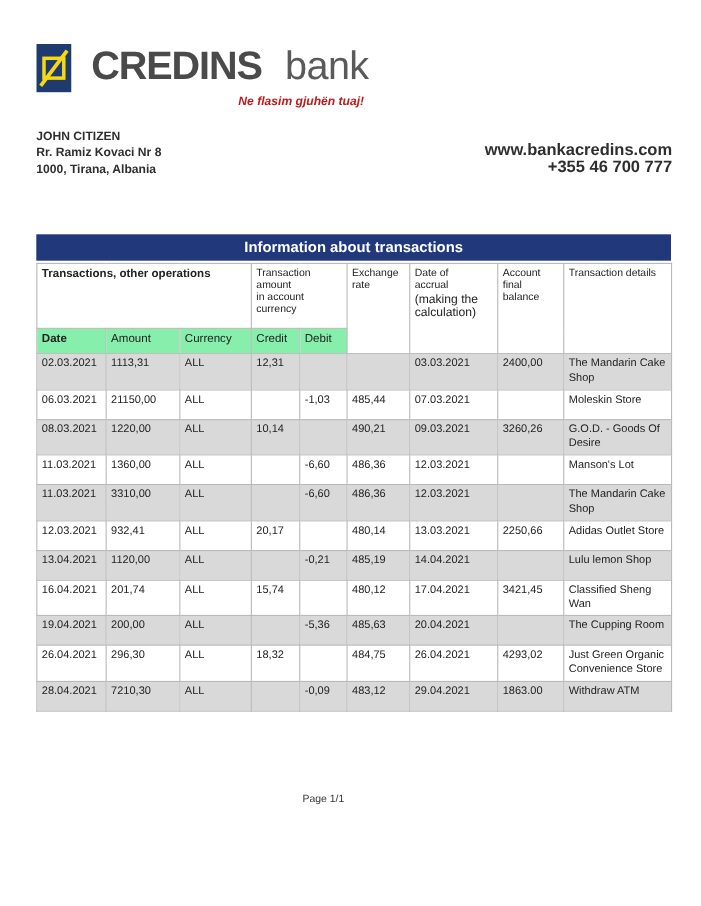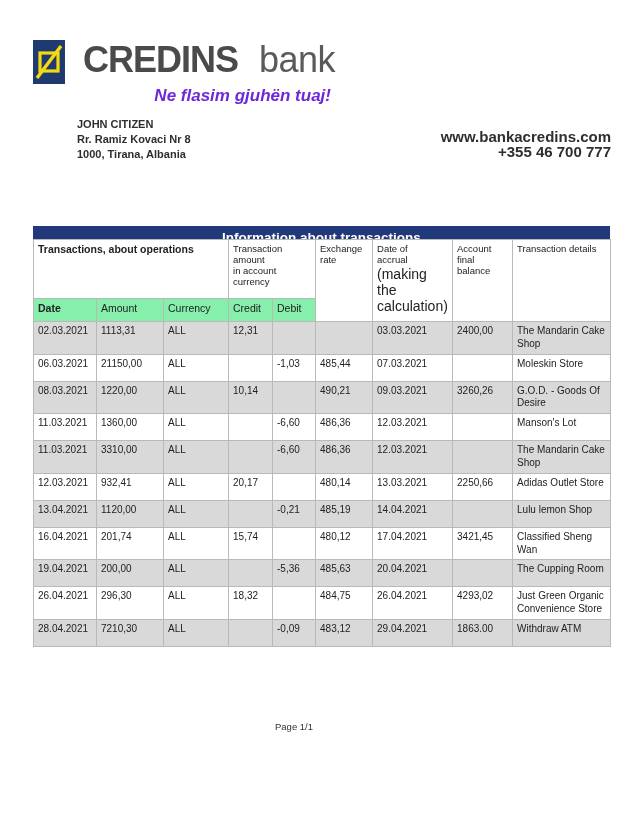--- a/index.html
+++ b/index.html
@@ -6,40 +6,40 @@
   .page{
     position:relative;width:637px;height:824px;background:#ffffff;overflow:hidden;
     font-family:"Liberation Sans",sans-serif;color:#333;
   }
   
   .logo-icon{position:absolute;left:33px;top:40px;width:32px;height:44px;}
   .brand{position:absolute;left:83px;top:42px;width:260px;white-space:nowrap;line-height:1;}
   .brand .bold{font-size:36px;font-weight:800;color:#4a4a4a;letter-spacing:-1px;}
   .brand .light{font-size:36px;font-weight:400;color:#5a5a5a;margin-left:21px;letter-spacing:-0.5px;}
   .tagline{position:absolute;left:83px;top:86px;width:248px;text-align:right;
-    font-size:17px;font-style:italic;font-weight:700;color:#6d28d9;}
-  
-  .customer{position:absolute;left:33px;top:117px;font-size:11px;font-weight:700;color:#2e2e2e;line-height:15px;margin-left:44px;}
+    font-size:11px;font-style:italic;font-weight:700;color:#b91c1c;}
+  
+  .customer{position:absolute;left:33px;top:117px;font-size:11px;font-weight:700;color:#2e2e2e;line-height:15px;}
   .contact{position:absolute;right:26px;top:129px;text-align:right;font-size:15px;font-weight:700;color:#2e2e2e;line-height:15px;}
   
   .band{position:absolute;left:33px;width:577px;text-align:center;font-weight:700;font-size:13.5px;}
   .band-yellow{top:187px;height:23px;line-height:23px;background:var(--yellow,#f2e10b);color:#3c3c3c;}
-  .band-navy{top:226px;height:24px;line-height:24px;background:var(--navy,#21397a);color:#ffffff;}
+  .band-navy{top:213px;height:24px;line-height:24px;background:var(--navy,#21397a);color:#ffffff;}
   
   table.stmt{position:absolute;left:33px;top:239px;width:577px;border-collapse:collapse;table-layout:fixed;
     font-size:10px;color:#222;}
   table.stmt th,table.stmt td{border:1px solid #b9b9b9;vertical-align:top;text-align:left;
     padding:3px 4px;font-weight:400;overflow:hidden;}
   table.stmt{border:1px solid #9a9a9a;}
   tr.h1 th{height:52px;font-size:9.5px;background:#fff;}
   tr.h1 th.h-group1{font-size:10.5px;font-weight:700;}
   tr.h2 th{height:16px;font-size:10.5px;background:#86efac;}
   tr.h2 th.b{font-weight:700;}
   .pre{white-space:pre-line;}
-  .note{display:block;font-size:14px;white-space:pre-line;margin-top:1px;}
+  .note{display:block;font-size:11px;white-space:pre-line;margin-top:1px;}
   tbody td{height:20px;line-height:1.28;}
   tbody tr:nth-child(odd) td{background:var(--row_gray,#d9d9d9);}
   tbody tr:nth-child(even) td{background:#ffffff;}
   td.c-date{font-weight:700;}
   td.c-debit{text-align:right;padding-right:6px;}
   tbody td{padding-top:4px;padding-bottom:4px;}
   
   .page-label{position:absolute;left:275px;top:721px;font-size:9.5px;color:#333;}
   .watermark{position:absolute;right:18px;top:741px;font-size:35px;font-weight:800;white-space:nowrap;
     letter-spacing:0px;-webkit-text-stroke:1.6px #161616;paint-order:stroke fill;
@@ -85,21 +85,21 @@
         <col style="width:65px">
       <col style="width:44px">
         <col style="width:43px">
         <col style="width:57px">
       <col style="width:80px">
         <col style="width:60px">
         <col style="width:98px">
     </colgroup>
     <thead>
       <tr class="h1">
-        <th colspan="3" class="h-group1">Transactions, about operations</th>
+        <th colspan="3" class="h-group1">Transactions, other operations</th>
         <th colspan="2" class="pre">Transaction
 amount
 in account
 currency</th>
         <th rowspan="2" class="pre">Exchange
 rate</th>
         <th rowspan="2"><span class="pre">Date of
 accrual</span><span class="note">(making the
 calculation)</span></th>
         <th rowspan="2" class="pre">Account

